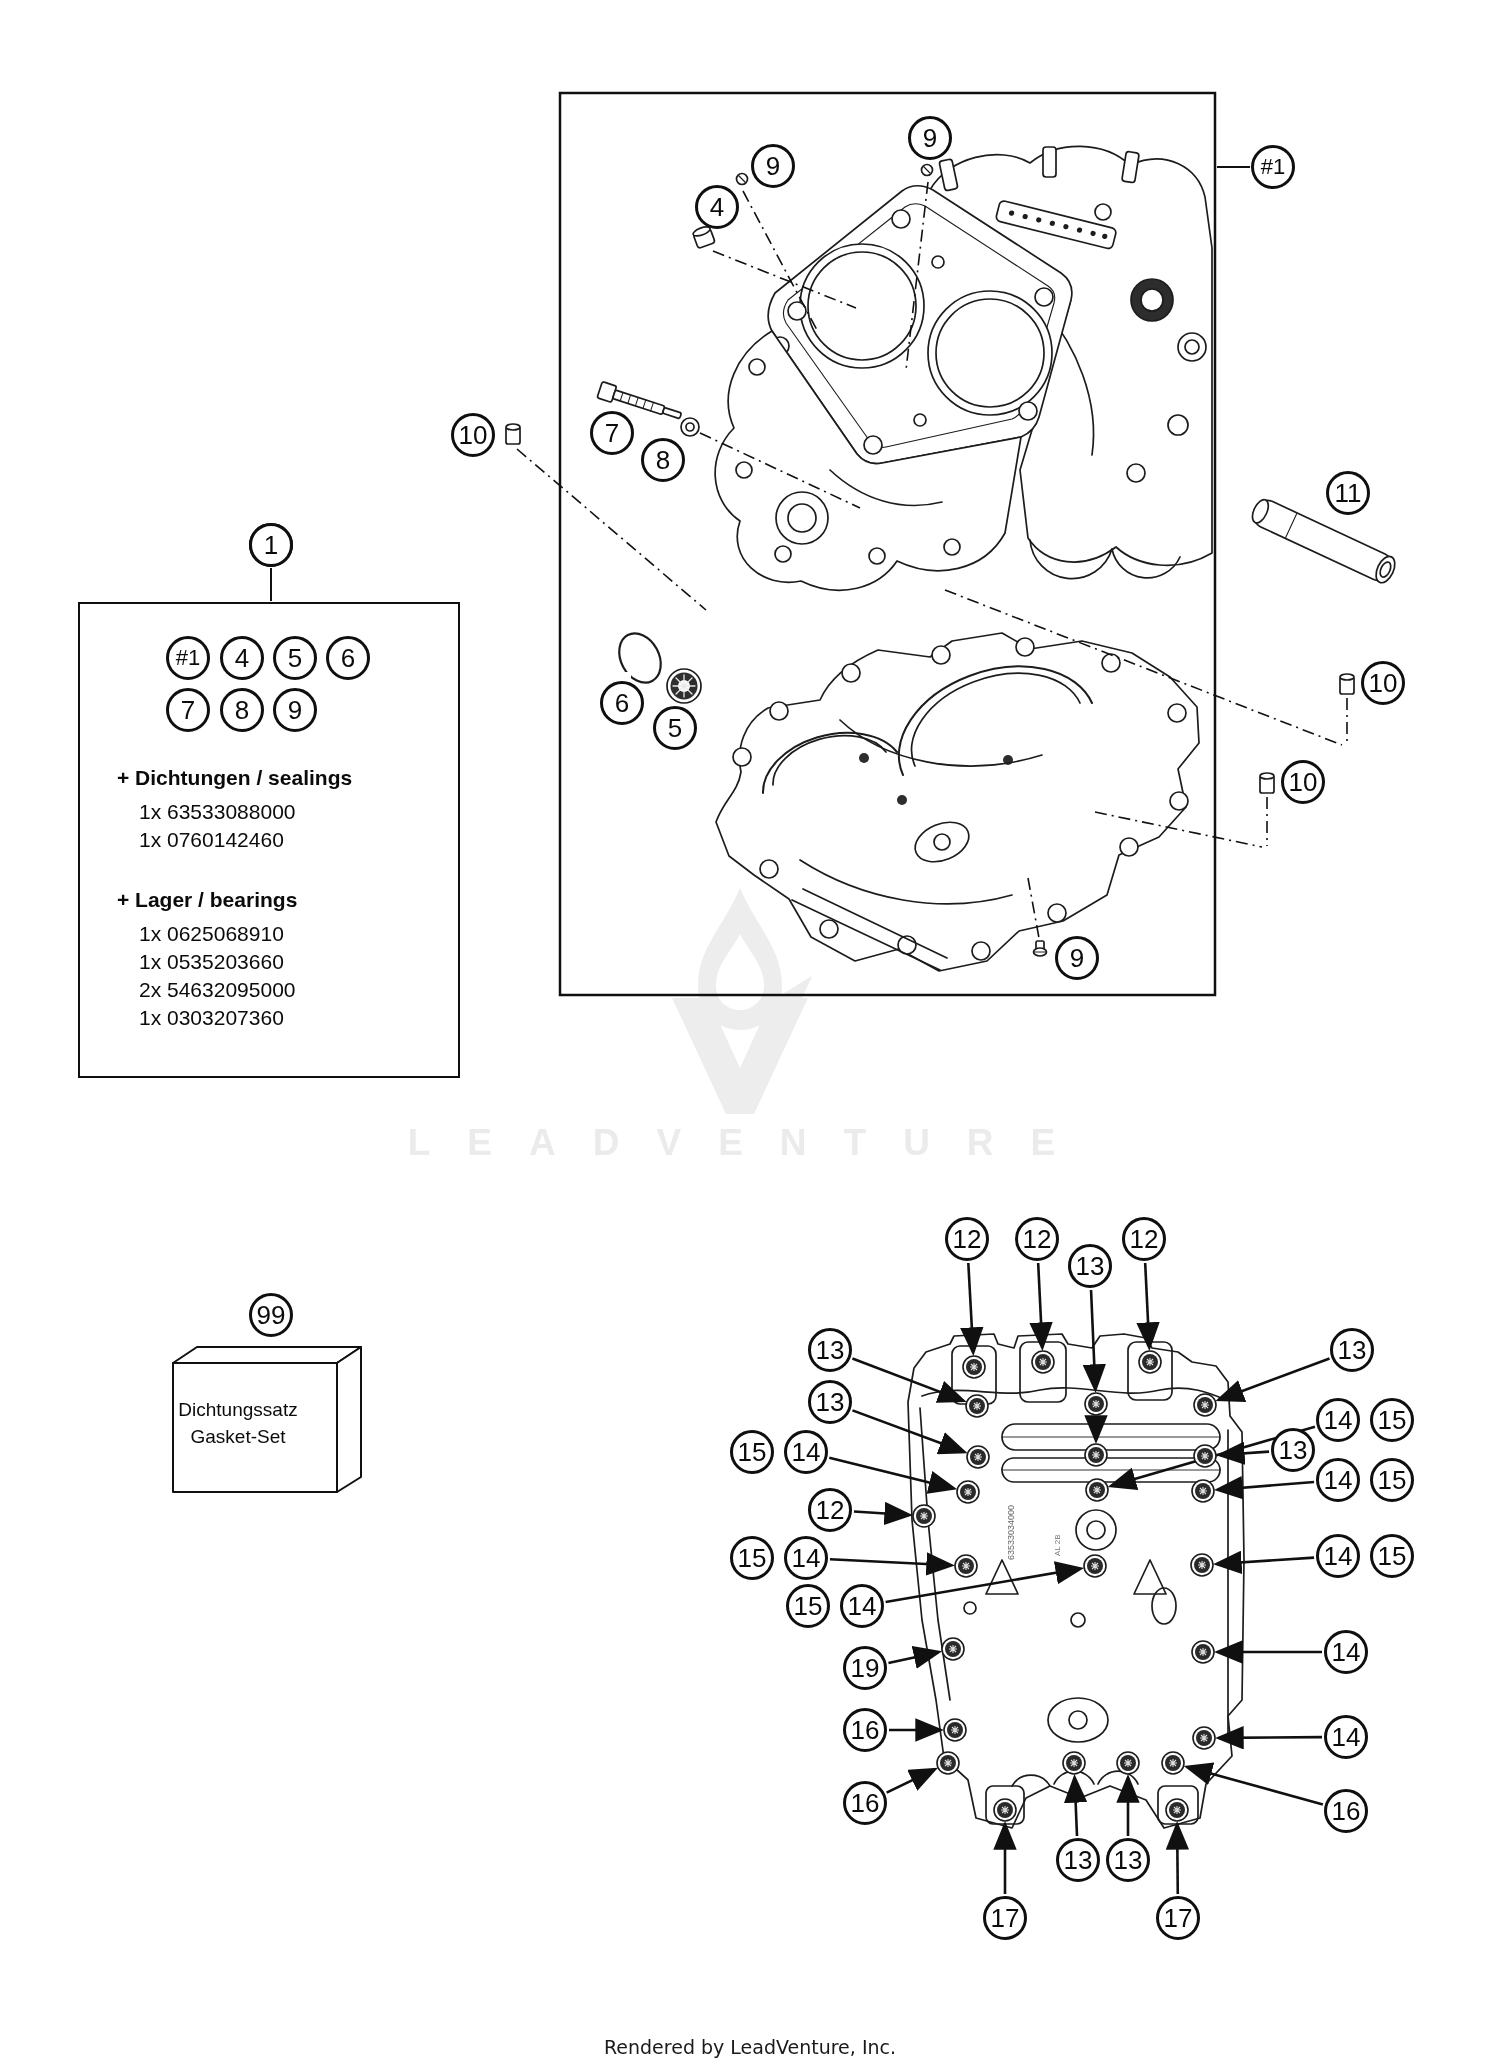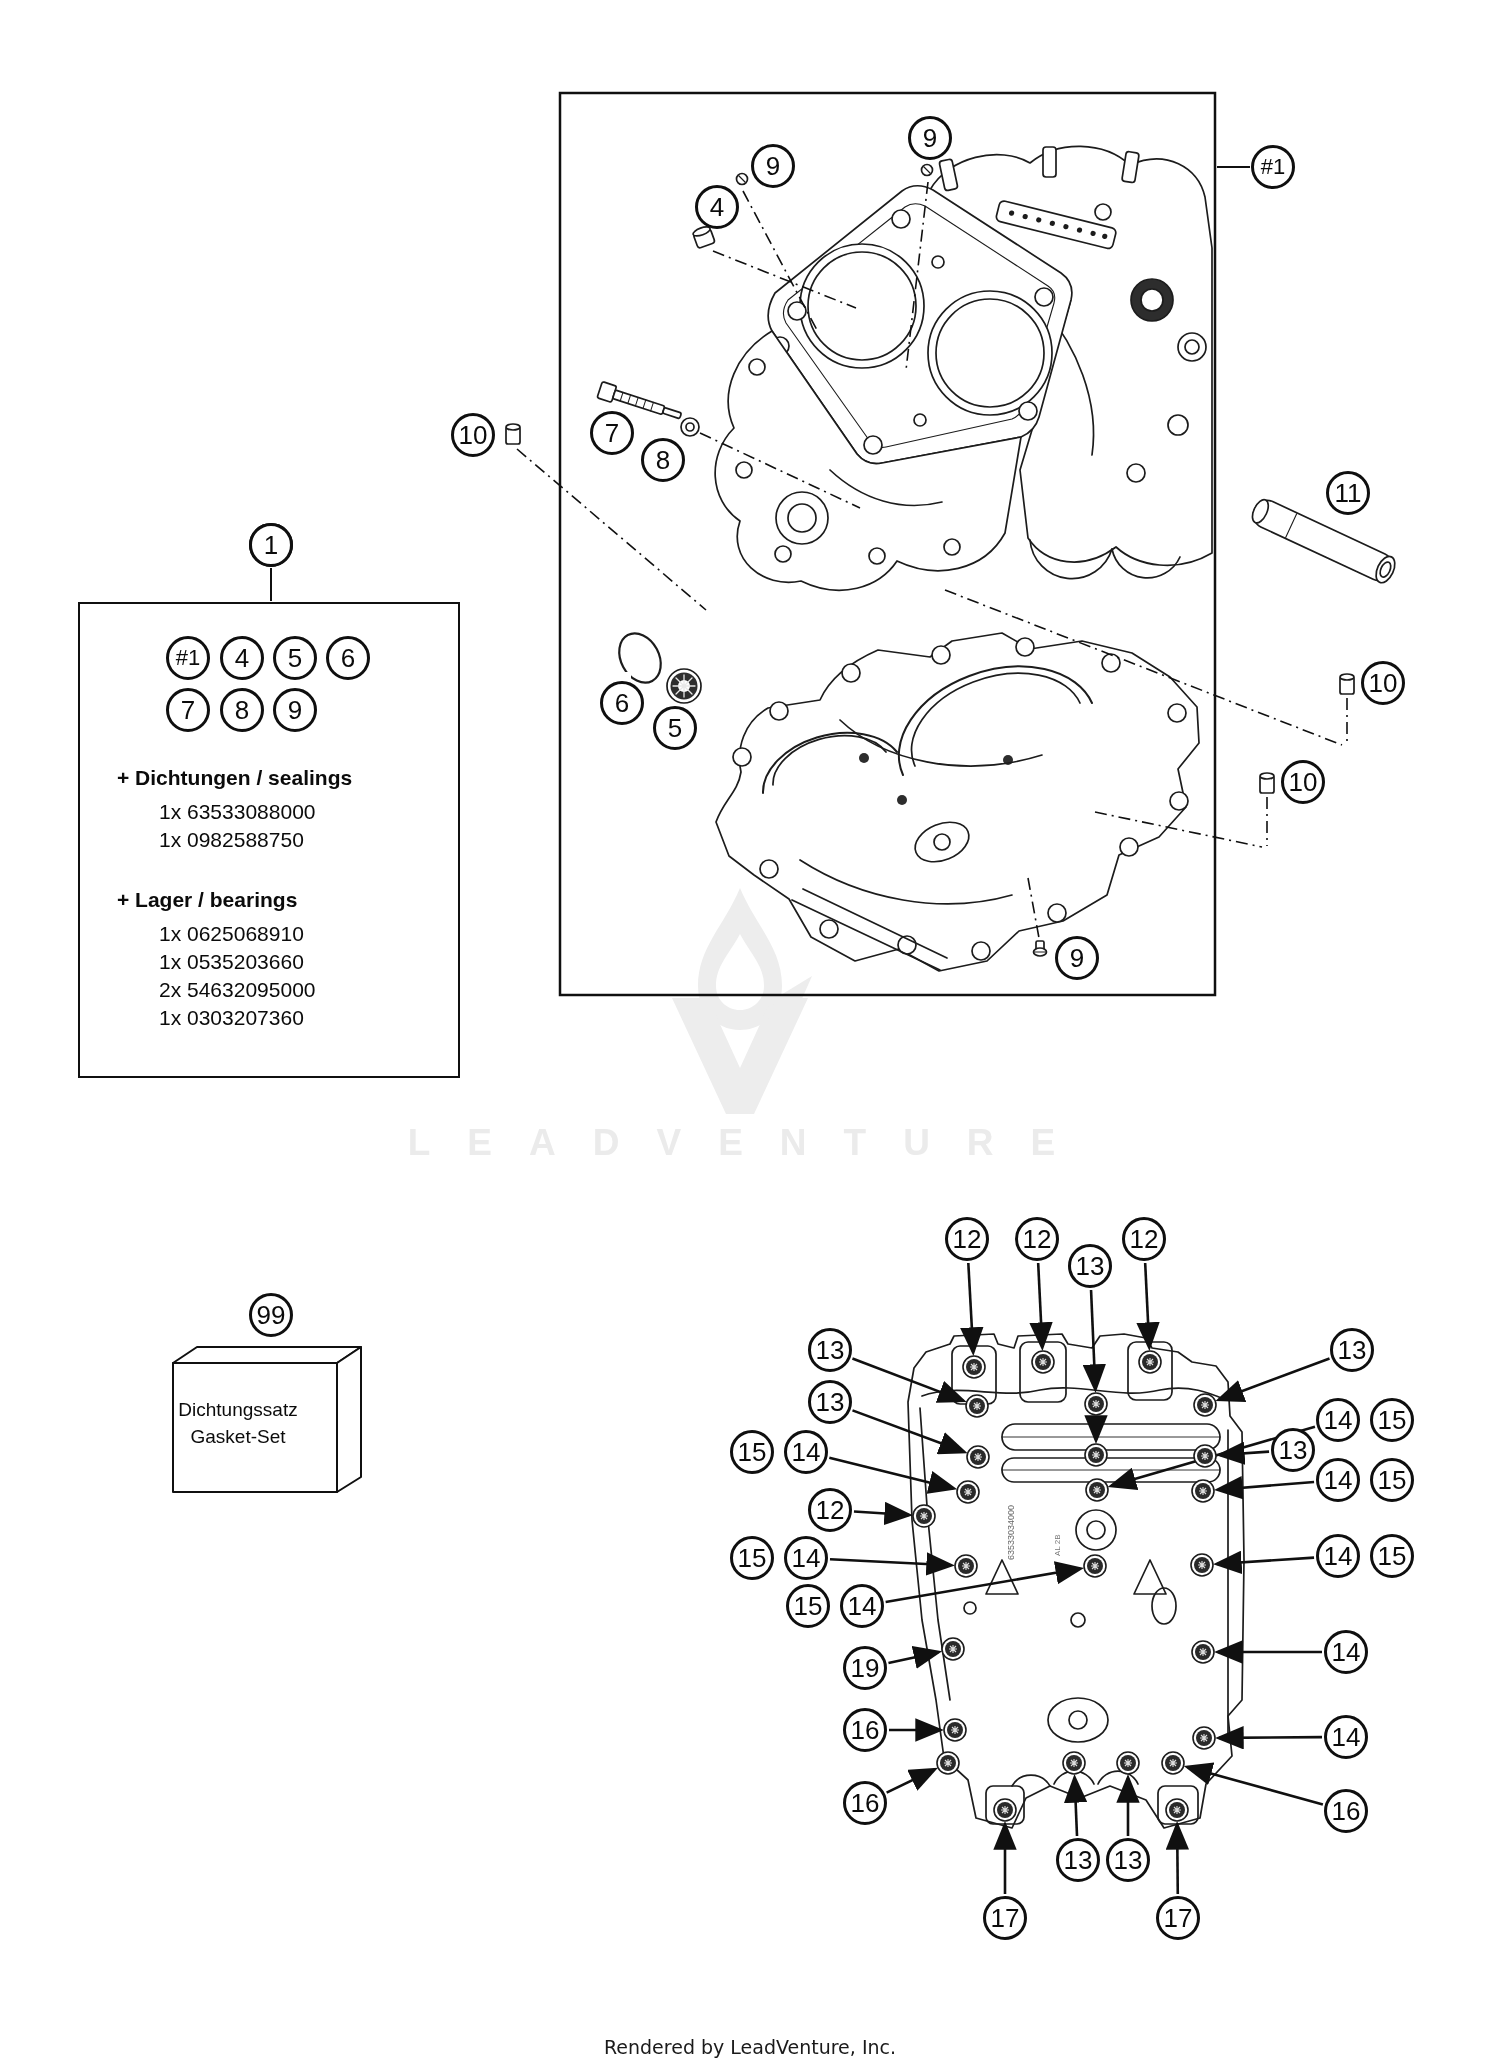--- a/index.html
+++ b/index.html
@@ -8,21 +8,21 @@
   #wm-text{position:absolute;left:370px;top:1122px;width:760px;text-align:center;
     font:bold 37px "Liberation Sans",sans-serif;letter-spacing:37px;color:#ebebeb;z-index:1;
     white-space:nowrap;}
   #callout-layer{position:absolute;left:0;top:0;width:1500px;height:2062px;z-index:3;}
   .callout{position:absolute;width:44px;height:44px;border:3px solid #0f0f0f;border-radius:50%;
     background:#fff;box-sizing:border-box;display:flex;align-items:center;justify-content:center;
     font:26px/1 "Liberation Sans",sans-serif;color:#0b0b0b;}
   .callout.small{font-size:22px;}
   #parts-box-text{position:absolute;left:95px;top:766px;width:352px;z-index:3;color:#0b0b0b;}
   .pl-title{font-weight:bold;font-size:21px;margin:0 0 8px 22px;white-space:nowrap;}
-  .pl-item{font-size:21px;line-height:28px;margin-left:64px;white-space:nowrap;}
+  .pl-item{font-size:21px;line-height:28px;margin-left:44px;white-space:nowrap;}
   .pl-gap{height:34px;}
   #gasket-text{position:absolute;left:173px;top:1396px;width:130px;text-align:center;z-index:3;
     font-size:19px;line-height:27px;color:#0b0b0b;}
   #footer{position:absolute;left:0;top:2036px;width:1500px;text-align:center;
     font:19px "DejaVu Sans",sans-serif;color:#1a1a1a;z-index:3;}
   svg .ln{stroke:#101010;fill:none;}
 </style>
 </head>
 <body>
 
@@ -459,21 +459,21 @@
     <div class="callout" style="left: 166px; top: 688px;">7</div>
     <div class="callout" style="left: 220px; top: 688px;">8</div>
     <div class="callout" style="left: 273px; top: 688px;">9</div>
     <div class="callout" style="left: 249px; top: 523px;">1</div>
     <div class="callout" style="left: 249px; top: 1293px; text-align: center;">99</div>
   </div>
 
 <div id="parts-box-text">
     <div class="pl-title">+ Dichtungen / sealings</div>
     <div class="pl-item">1x 63533088000</div>
-    <div class="pl-item">1x 0982588750</div>
+    <div class="pl-item">1x 0760142460</div>
     <div class="pl-gap"></div>
     <div class="pl-title">+ Lager / bearings</div>
     <div class="pl-item">1x 0625068910</div>
     <div class="pl-item">1x 0535203660</div>
     <div class="pl-item">2x 54632095000</div>
     <div class="pl-item">1x 0303207360</div>
   </div>
 
 <div id="gasket-text">
   <div>Dichtungssatz</div>

